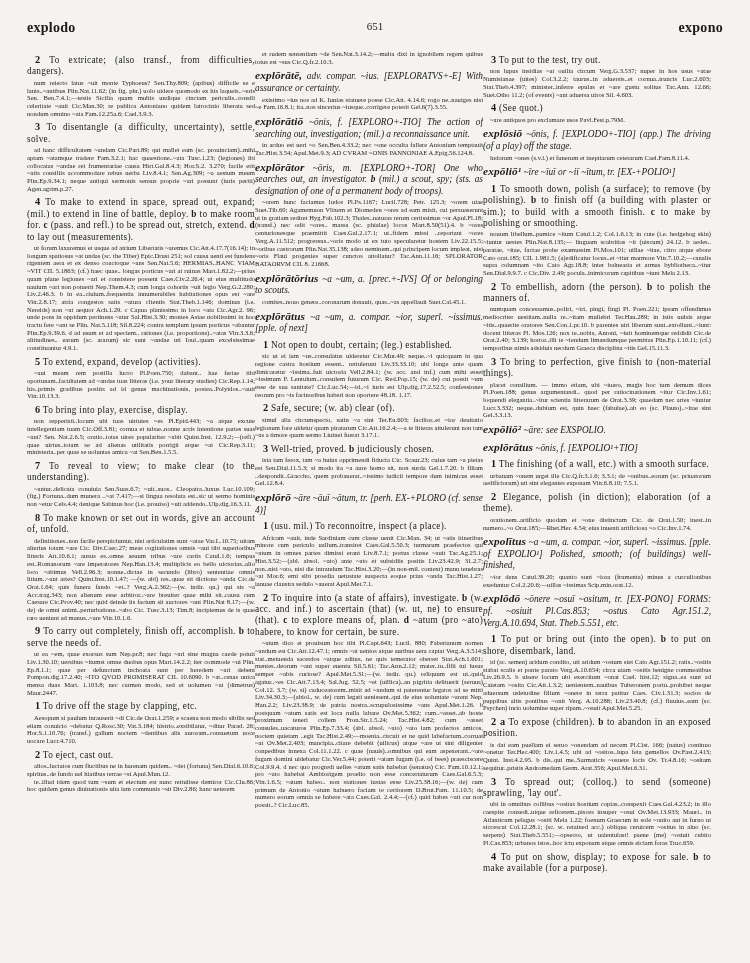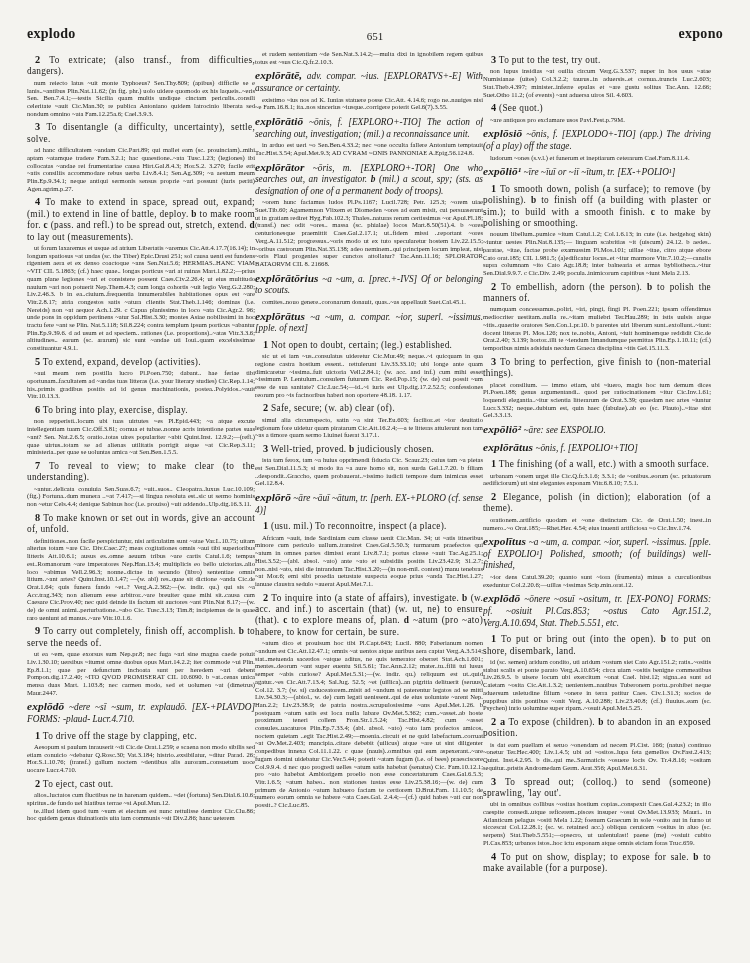--- a/index.html
+++ b/index.html
@@ -10,21 +10,21 @@
     color:#1c1b19;
     overflow:hidden;
   }
   .page{
     position:relative;width:750px;height:963px;
     background:#f4f3ef;
     box-sizing:border-box;
   }
   .hdr{
     position:absolute;top:20px;left:27px;right:27px;height:22px;
-    display:flex;justify-content:space-between;align-items:flex-end;
+    display:flex;justify-content:space-between;align-items:flex-start;
   }
   .hdr .hw-run{font-weight:bold;font-size:14px;letter-spacing:.02em;}
   .hdr .pageno{font-size:11px;position:absolute;left:50%;transform:translateX(-50%);}
   .cols{
     position:absolute;top:50px;left:27px;
     display:flex;
   }
   .col{
     width:228px;height:905px;overflow:hidden;
     text-align:justify;
@@ -67,21 +67,20 @@
         <div class="block sense"><span class="num">5</span> To extend, expand, develop (activities).</div>
         <div class="block quote">~aui meam rem postilla lucro Pl.Poen.750; dabant.. hae feriae tibi oportunam..facultatem ad ~andas tuas litteras (i.e. your literary studies) Cic.Rep.1.14; his..primis gradibus positis ad id genus machinationis, postea..Polyidos..~auit Vitr.10.13.3.</div>
         <div class="block sense"><span class="num">6</span> To bring into play, exercise, display.</div>
         <div class="block quote">non repperisti..locum ubi tuas uirtutes ~es Pl.Epid.443; ~a atque excute intellegentiam tuam Cic.Off.3.81; cornua et tubae..nonne acris intentione partes suas ~ant? Sen. Nat.2.6.5; oratio..totas uires populariter ~abit Quint.Inst. 12.9.2;—(refl.) quae uirtus..totam se ad alienas utilitatis porrigit atque ~at Cic.Rep.3.11; ministeria..per quae se uoluntas amica ~at Sen.Ben.1.5.5.</div>
         <div class="block sense"><span class="num">7</span> To reveal to view; to make clear (to the understanding).</div>
         <div class="block quote">~antur..delicata conuiuia Sen.Suas.6.7; ~uit..suos.. Cleopatra..luxus Luc.10.109; (fig.) Fortuna..dum munera ..~at 7.417;—si lingua resoluta est..sic ut sermo hominis non ~etur Cels.4.4; denique Sabinus hoc (i.e. prouiso) ~uit addendo..Ulp.dig.16.3.11.</div>
         <div class="block sense"><span class="num">8</span> To make known or set out in words, give an account of, unfold.</div>
         <div class="block quote">definitiones..non facile perspiciuntur, nisi articulatim sunt ~atae Var.L.10.75; uitam alterius totam ~are Cic. Div.Caec.27; meas cogitationes omnis ~aui tibi superioribus litteris Att.10.6.1; ausus es..omne aeuum tribus ~are cartis Catul.1.6; tempus est..Romanorum ~are imperatores Nep.Han.13.4; multiplicis eo bello uictorias..alio loco ~abimus Vell.2.96.3; nonne..dictae in secundo (libro) sententiae omnis litium..~ant artes? Quint.Inst.10.1.47; —(w. abl) res..quae sit dictione ~anda Cic.de Orat.1.64; quis funera fando ~et..? Verg.A.2.362;—(w. indir. qu.) qui sis ~a Acc.trag.343; non alienum esse arbitror..~are breuiter quae mihi sit..causa cum Caesare Cic.Prov.40; nec quid deinde iis factum sit auctores ~ant Plin.Nat 8.17;—(w. de) de omni animi..perturbatione..~abo Cic. Tusc.3.13; Tim.8; incipiemus de is quae raro ueniunt ad manus..~are Vitr.10.1.6.</div>
         <div class="block sense"><span class="num">9</span> To carry out completely, finish off, accomplish. <b>b</b> to serve the needs of.</div>
         <div class="block quote">ut ea ~em, quae exorsus sum Nep.pr.8; nec fuga ~ari sine magna caede potuit Liv.1.30.10; uersibus ~itumst omne duobus opus Mart.14.2.2; iter commode ~ui Plin. Ep.8.1.1; quae per defunctum inchoata sunt per heredem ~ari debent Pompon.dig.17.2.40; ~ITO QVOD PROMISERAT CIL 10.6090. b ~at..cenas unica mensa duas Mart. 1.103.8; nec carmen modo, sed et uolumen ~at (dimetrus) Maur.2447.</div>
-        <div class="block entry"><span class="hw">explōdō</span> ~dere ~sī ~sum, tr. explaudō. [EX-+PLAVDO] FORMS: -plaud- Lucr.4.710.</div>
         <div class="block sense"><span class="num">1</span> To drive off the stage by clapping, etc.</div>
         <div class="block quote">Aesopum si paulum inrauserit ~di Cic.de Orat.1.259; e scaena non modo sibilis sed etiam conuicio ~debatur Q.Rosc.30; Vat.3.184; histrio..exsibilatur, ~ditur Parad. 26; Hor.S.1.10.76; (transf.) gallum noctem ~dentibus alis auroram..consuetum uoce uocare Lucr.4.710.</div>
         <div class="block sense"><span class="num">2</span> To eject, cast out.</div>
         <div class="block quote">alios..luctatos cum fluctibus ne in harenam quidem.. ~det (fortuna) Sen.Dial.6.10.6; spiritus..de fundo uel hiatibus terrae ~si Apul.Mun.12.</div>
         <div class="block quote">te..illud idem quod tum ~sum et eiectum est nunc rettulisse demiror Cic.Clu.86; hoc quidem genus diuinationis uita iam communis ~sit Div.2.86; hanc ueterem</div>
       </div>
     <div class="col">
         <div class="block quote">et rudem sententiam ~de Sen.Nat.3.14.2;—multa dixi in ignobilem regem quibus totus est ~sus Cic.Q.fr.2.10.3.</div>
         <div class="block entry"><span class="hw">explōrātē,</span> adv. compar. ~ius. [EXPLORATVS+-E] With assurance or certainty.</div>
         <div class="block quote">existimo ~ius nos ad K. Iunias statuere posse Cic.Att. 4.14.6; rogo ne..nauiges nisi ~e Fam.16.8.1; ita..nos sincerius ~iusque..corrigere poterit Gel.6(7).3.55.</div>

